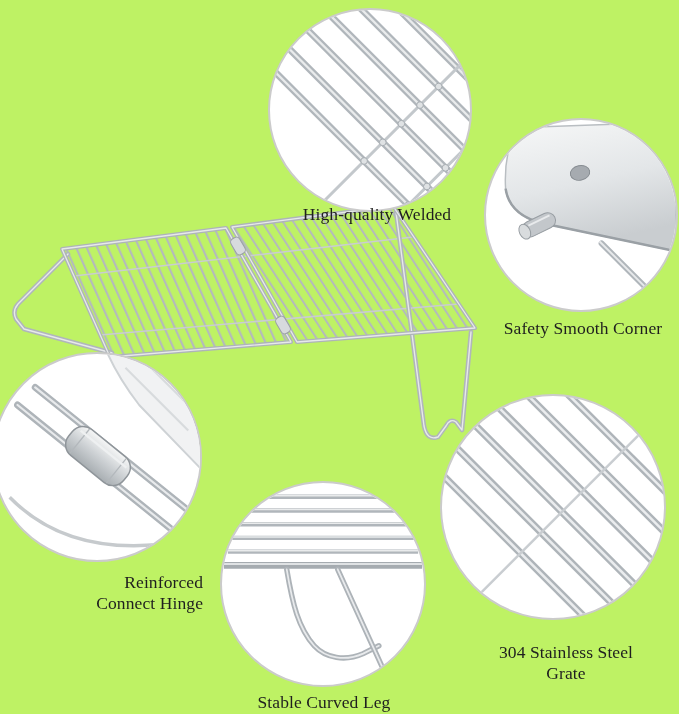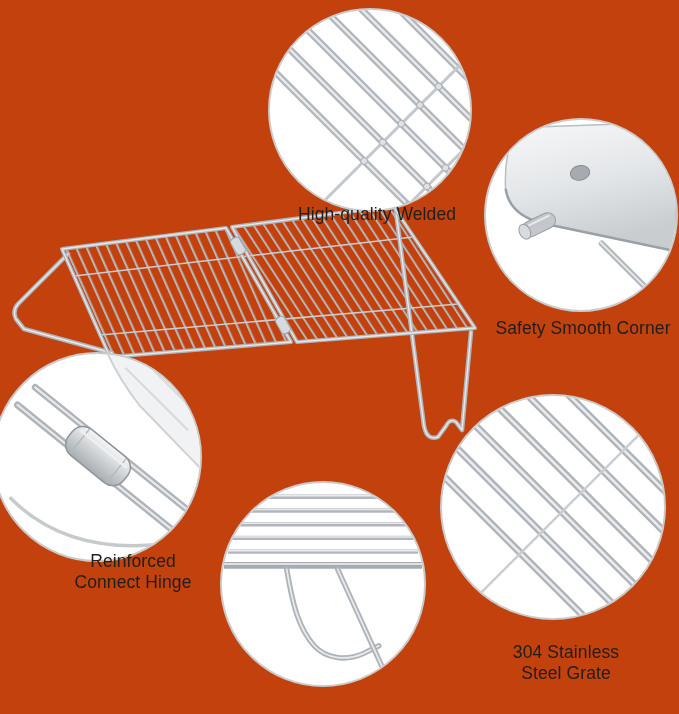--- a/index.html
+++ b/index.html
@@ -1,38 +1,38 @@
 <!DOCTYPE html>
 <html><head>
 <meta charset="utf-8">
 <style>
   * { margin:0; padding:0; box-sizing:border-box; }
   html,body { background:#ffffff; font-family:"Liberation Sans", sans-serif; }
   .stage {
     position:relative; width:679px; height:714px;
-    background:#c2410c; overflow:hidden;
+    background:#bef264; overflow:hidden;font-family:Liberation Serif, serif;
   }
   .callout {
     position:absolute; border-radius:50%;
     border:2px solid #cbcbcb; background:#ffffff; overflow:hidden;
   }
   .callout svg { width:100%; height:100%; display:block; }
   .caption {
     position:absolute; color:#1f1f1f; font-size:17.5px; line-height:1.22;
     text-align:center; letter-spacing:0.1px;
   }
   #product-svg { position:absolute; left:0; top:182px; width:482px; height:300px; }
   #c-welded { left:268px; top:8px;   width:204px; height:204px; }
   #c-corner { left:484px; top:118px; width:194px; height:194px; }
   #c-hinge  { left:-8px;  top:352px; width:210px; height:210px; }
   #c-leg    { left:220px; top:481px; width:206px; height:206px; }
   #c-grate  { left:440px; top:394px; width:226px; height:226px; }
   #cap-welded { left:277px; top:204px; width:200px; }
   #cap-corner { left:483px; top:318px; width:200px; }
-  #cap-hinge  { left:63px;  top:551px; width:140px; }
+  #cap-hinge  { left:63px;  top:572px; width:140px;text-align:right; }
   #cap-leg    { left:224px; top:692px; width:200px; }
   #cap-grate  { left:496px; top:642px; width:140px; }
 </style>
 </head>
 <body>
 
 <div class="stage">
 
   <svg id="product-svg" viewBox="0 0 482 300" aria-hidden="true">
     <defs>
@@ -192,20 +192,21 @@
       <line x1="2" y1="84" x2="204" y2="84" stroke="#a5abb0" stroke-width="7"></line>
       <line x1="2" y1="82.5" x2="204" y2="82.5" stroke="#dfe2e4" stroke-width="2"></line>
       <g fill="none" stroke-linecap="round">
         <path d="M66,88 C72,124 78,148 94,166 C106,179 126,182 144,174 L160,166" stroke="#adb3b8" stroke-width="5.5"></path>
         <path d="M66,88 C72,124 78,148 94,166 C106,179 126,182 144,174 L160,166" stroke="#e8eaec" stroke-width="1.8"></path>
         <path d="M118,88 L170,202" stroke="#adb3b8" stroke-width="5.5"></path>
         <path d="M118,88 L170,202" stroke="#e8eaec" stroke-width="1.8"></path>
       </g>
     </svg>
   </div>
+  <div class="caption" id="cap-leg">Stable Curved Leg</div>
 
   <div class="callout" id="c-grate">
     <svg viewBox="0 0 226 226" aria-hidden="true">
       <g stroke="#aeb4b9" stroke-width="7.5">
         <line x1="-92" y1="-12" x2="158" y2="238"></line>
           <line x1="-50" y1="-12" x2="200" y2="238"></line>
         <line x1="-8" y1="-12" x2="242" y2="238"></line>
           <line x1="34" y1="-12" x2="284" y2="238"></line>
         <line x1="76" y1="-12" x2="326" y2="238"></line>
           <line x1="118" y1="-12" x2="368" y2="238"></line>

